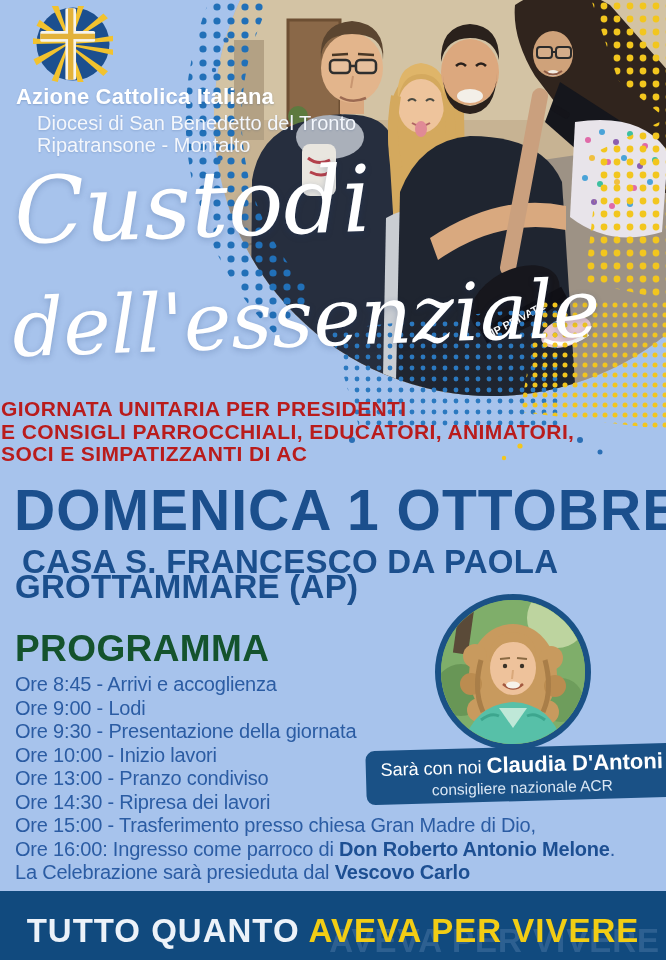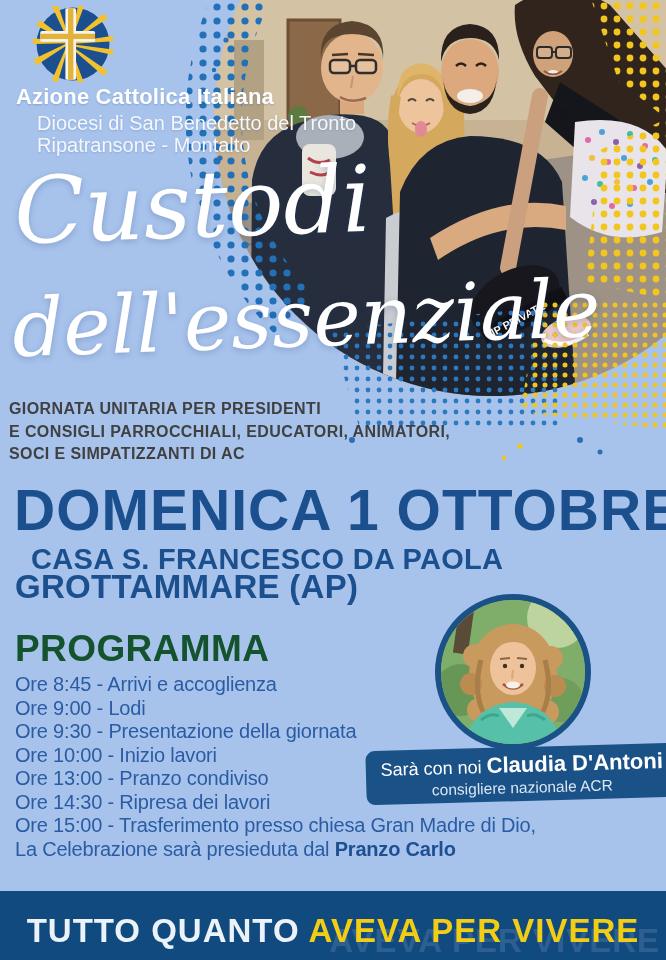--- a/index.html
+++ b/index.html
@@ -21,26 +21,26 @@
   }
   
   .title-line{
     position:absolute;color:#fff;font-family:"DejaVu Serif",serif;font-style:italic;
     text-shadow:0 2px 6px rgba(30,60,110,.25);white-space:nowrap;
   }
   .title-1{left:14px;top:152px;font-size:92px;transform:rotate(-2deg);}
   .title-2{left:12px;top:272px;font-size:80px;transform:rotate(-2deg);}
   
   .subtitle{
-    position:absolute;left:9px;top:398px;color:#404040;font-weight:bold;
-    font-size:16px;line-height:22.5px;letter-spacing:.4px;
+    position:absolute;left:1px;top:398px;color:#b91c1c;font-weight:bold;
+    font-size:21px;line-height:22.5px;letter-spacing:.4px;
   }
   
   .ev-date{position:absolute;left:14px;top:477px;color:#1b4f8d;font-weight:bold;font-size:57px;letter-spacing:1px;white-space:nowrap;}
-  .ev-venue{position:absolute;left:31px;top:543px;color:#1b4f8d;font-weight:bold;font-size:29px;letter-spacing:.3px;white-space:nowrap;}
+  .ev-venue{position:absolute;left:22px;top:543px;color:#1b4f8d;font-weight:bold;font-size:33px;letter-spacing:.3px;white-space:nowrap;}
   .ev-city{position:absolute;left:15px;top:568px;color:#1b4f8d;font-weight:bold;font-size:33px;letter-spacing:.3px;text-align:center;}
   
   .prog-head{position:absolute;left:15px;top:628px;color:#14532d;font-weight:bold;font-size:37px;letter-spacing:.4px;}
   .prog-list{position:absolute;left:15px;top:673px;color:#2b5ca3;font-size:20px;line-height:23.5px;letter-spacing:-.2px;white-space:nowrap;}
   .prog-list b{color:#1d4f92;}
   
   .guest-photo{
     position:absolute;left:435px;top:594px;width:144px;height:144px;border-radius:50%;
     border:6px solid #1a5186;overflow:hidden;background:#7fae6a;z-index:3;
   }
@@ -243,21 +243,22 @@
   <div class="prog-list">
     <div>
         <div>Ore 8:45 - Arrivi e accoglienza</div>
         <div>Ore 9:00 - Lodi</div>
         <div>Ore 9:30 - Presentazione della giornata</div>
         <div>Ore 10:00 - Inizio lavori</div>
         <div>Ore 13:00 - Pranzo condiviso</div>
         <div>Ore 14:30 - Ripresa dei lavori</div>
         <div>Ore 15:00 - Trasferimento presso chiesa Gran Madre di Dio,</div>
       </div>
-    <div><span>La Celebrazione sarà presieduta dal </span><b>Pranzo Carlo</b></div>
+    <div><span>Ore 16:00: Ingresso come  parroco di </span><b>Don Roberto Antonio Melone</b><span>.</span></div>
+    <div><span>La Celebrazione sarà presieduta dal </span><b>Vescovo Carlo</b></div>
   </div>
 
   <div class="guest-photo">
     <svg viewBox="0 0 144 144" width="144" height="144" xmlns="http://www.w3.org/2000/svg">
       <rect width="144" height="144" fill="#7fae6a"></rect>
       <circle cx="116" cy="18" r="30" fill="#c8daa8" opacity=".85"></circle>
       <circle cx="20" cy="90" r="26" fill="#5e8c4e" opacity=".7"></circle>
       <circle cx="120" cy="100" r="22" fill="#5e8c4e" opacity=".5"></circle>
       <rect x="16" y="-4" width="15" height="58" fill="#5a4a38" transform="rotate(8 24 24)"></rect>
 

